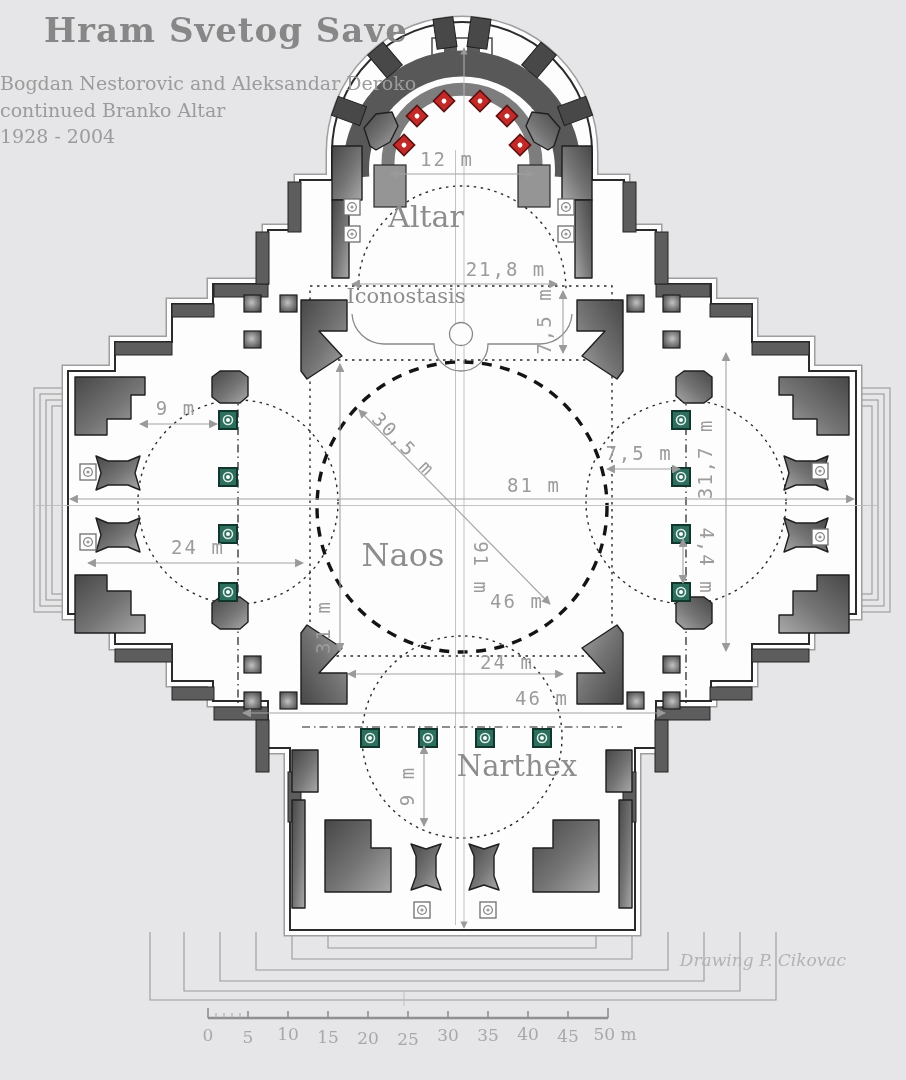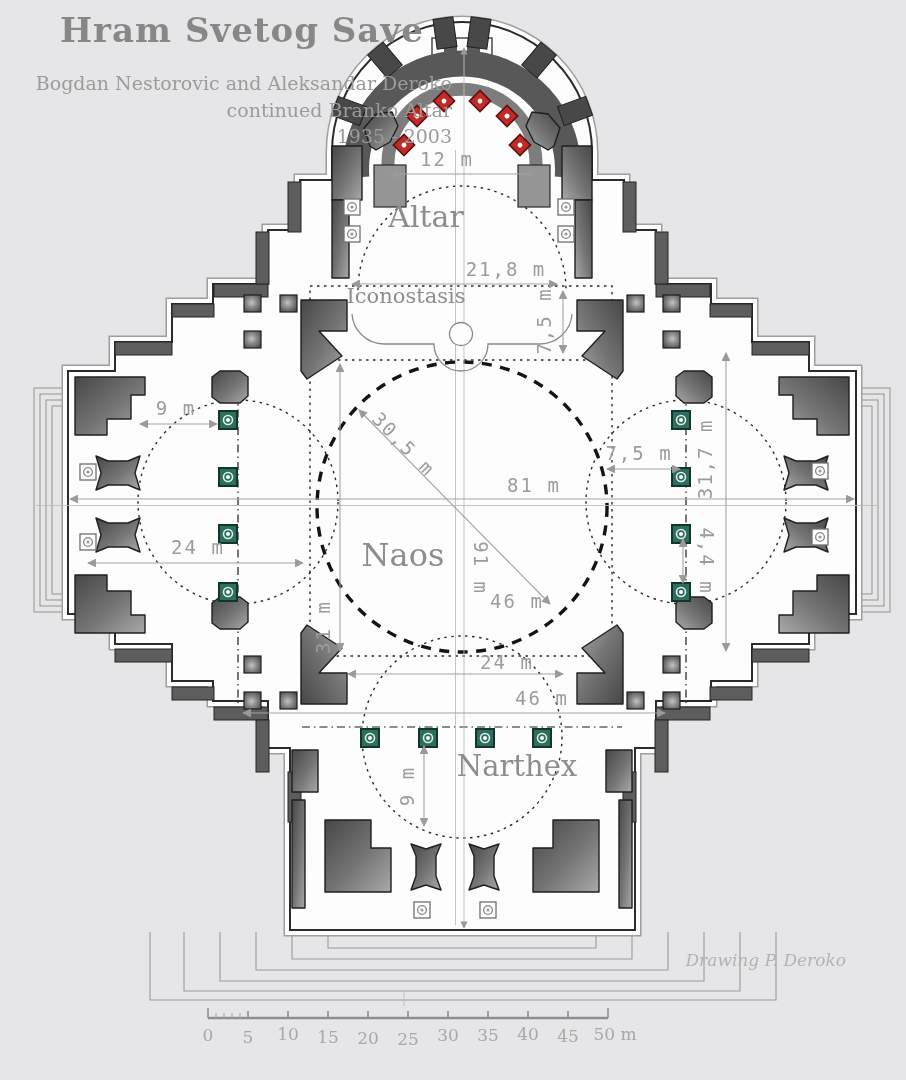--- a/index.html
+++ b/index.html
@@ -1,21 +1,21 @@
 <!DOCTYPE html>
 <html><head>
 <meta charset="utf-8">
 <style>
   html,body{margin:0;padding:0;background:#e6e6e8;}
   .canvas{position:relative;width:906px;height:1080px;background:#e6e6e8;overflow:hidden;
           font-family:"DejaVu Serif", serif;}
   .canvas svg{position:absolute;left:0;top:0;}
-  .hdr-title{position:absolute;left:60px;top:10px;font-size:34px;font-weight:bold;
+  .hdr-title{position:absolute;left:44px;top:10px;font-size:34px;font-weight:bold;
              color:#878787;letter-spacing:1px;}
-  .hdr-sub{position:absolute;left:0;top:70px;width:452px;text-align:right;
+  .hdr-sub{position:absolute;left:0;top:70px;width:452px;text-align:left;
            font-size:19px;line-height:1.4;color:#9b9b9b;}
   .credit{position:absolute;right:60px;top:950px;font-size:17px;font-style:italic;color:#b2b2b2;}
   
   .dim{font-family:"DejaVu Sans Mono", monospace;font-size:19px;fill:#9c9c9c;letter-spacing:2px;}
   .room{font-family:"DejaVu Serif", serif;fill:#8d8d8d;}
   .scl{font-family:"DejaVu Serif", serif;font-size:17px;fill:#a8a8a8;}
   .dimline{stroke:#a3a3a3;stroke-width:1.1;fill:none;}
   .ctr{stroke:#bcbcbc;stroke-width:0.9;fill:none;}
   .dot{stroke:#2b2b2b;stroke-width:1.4;fill:none;stroke-dasharray:2.5,4.5;}
   .dashdot{stroke:#1d1d1d;stroke-width:1.2;fill:none;stroke-dasharray:8,4,1.5,4;}
@@ -341,17 +341,17 @@
       <text class="scl" x="568" y="1042">45</text>
       <text class="scl" x="615" y="1040">50 m</text>
     </g>
   </g>
 </svg>
 
 <div class="hdr-title">Hram Svetog Save</div>
 <div class="hdr-sub">
   <div>Bogdan Nestorovic and Aleksandar Deroko</div>
   <div>continued Branko Altar</div>
-  <div>1935 - 2003</div>
+  <div>1928 - 2004</div>
 </div>
-<div class="credit">Drawing  P. Deroko</div>
+<div class="credit">Drawing  P. Cikovac</div>
 
 </div>
 
 </body></html>

